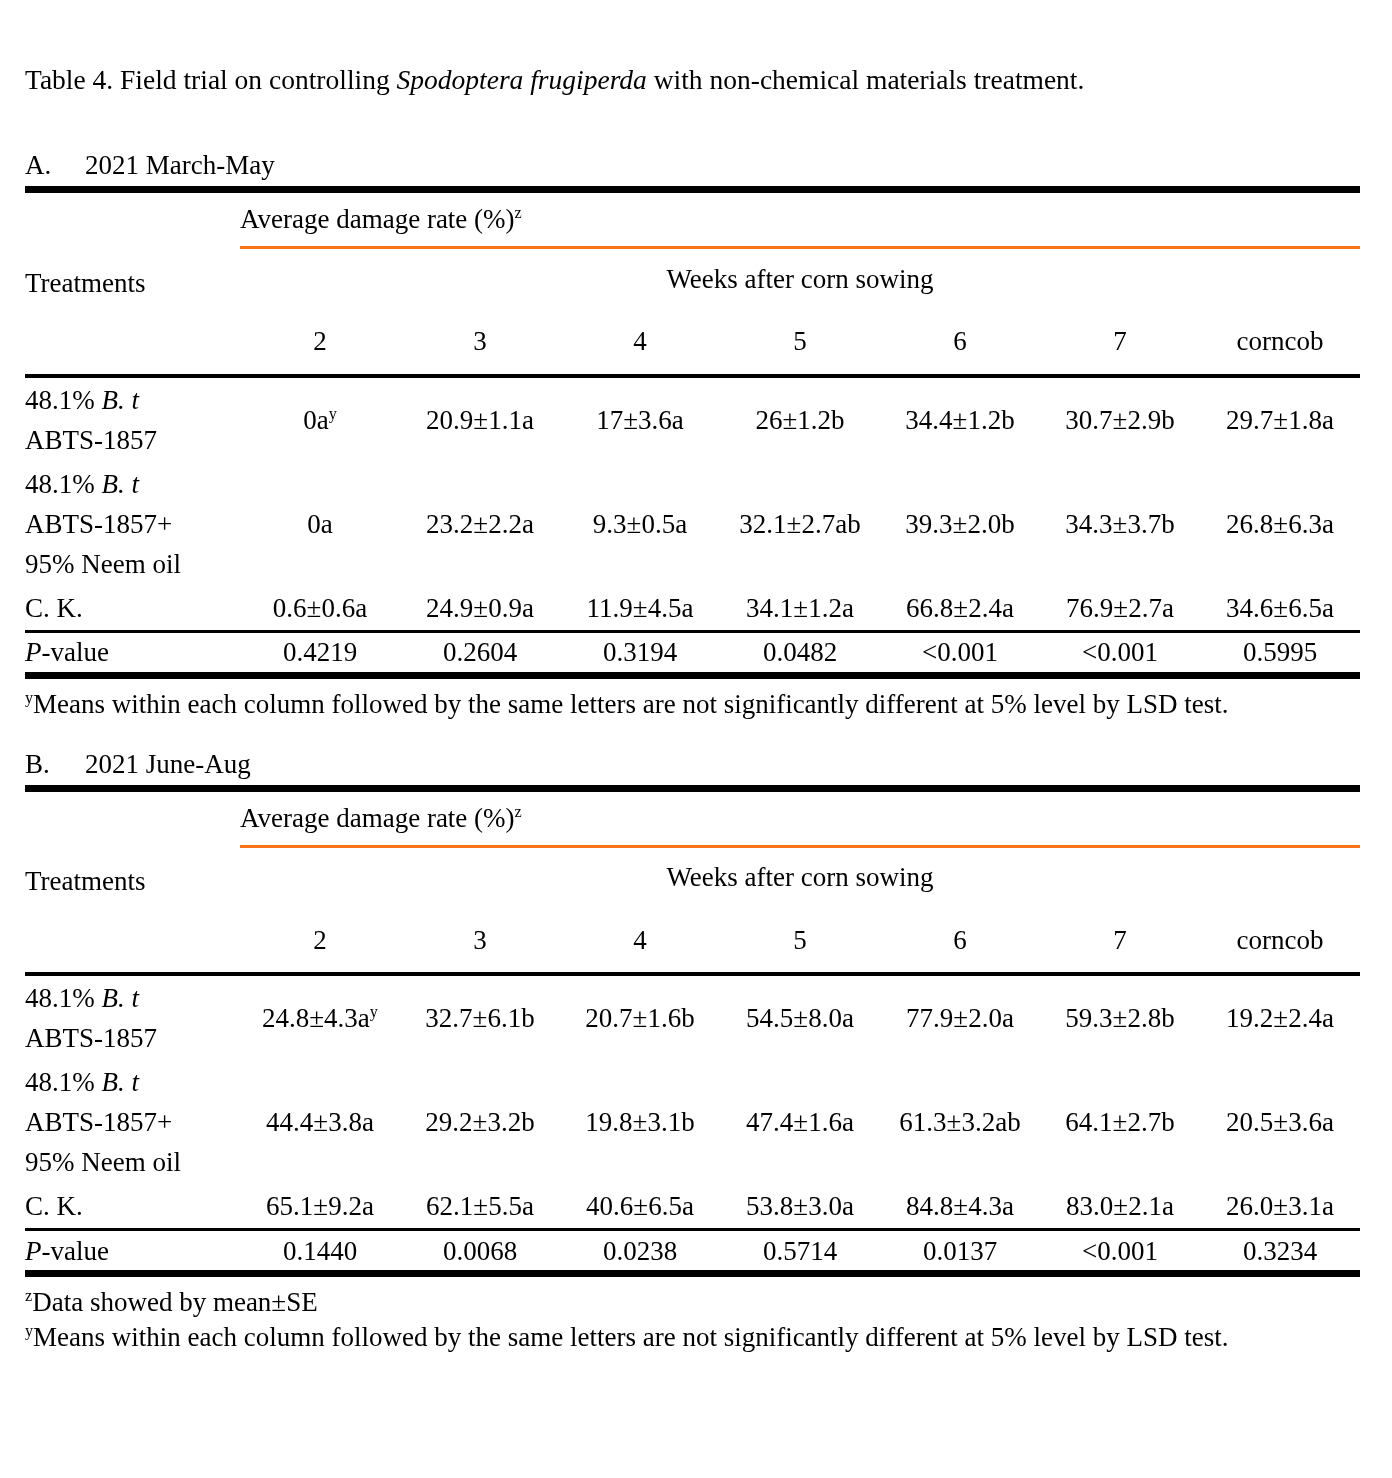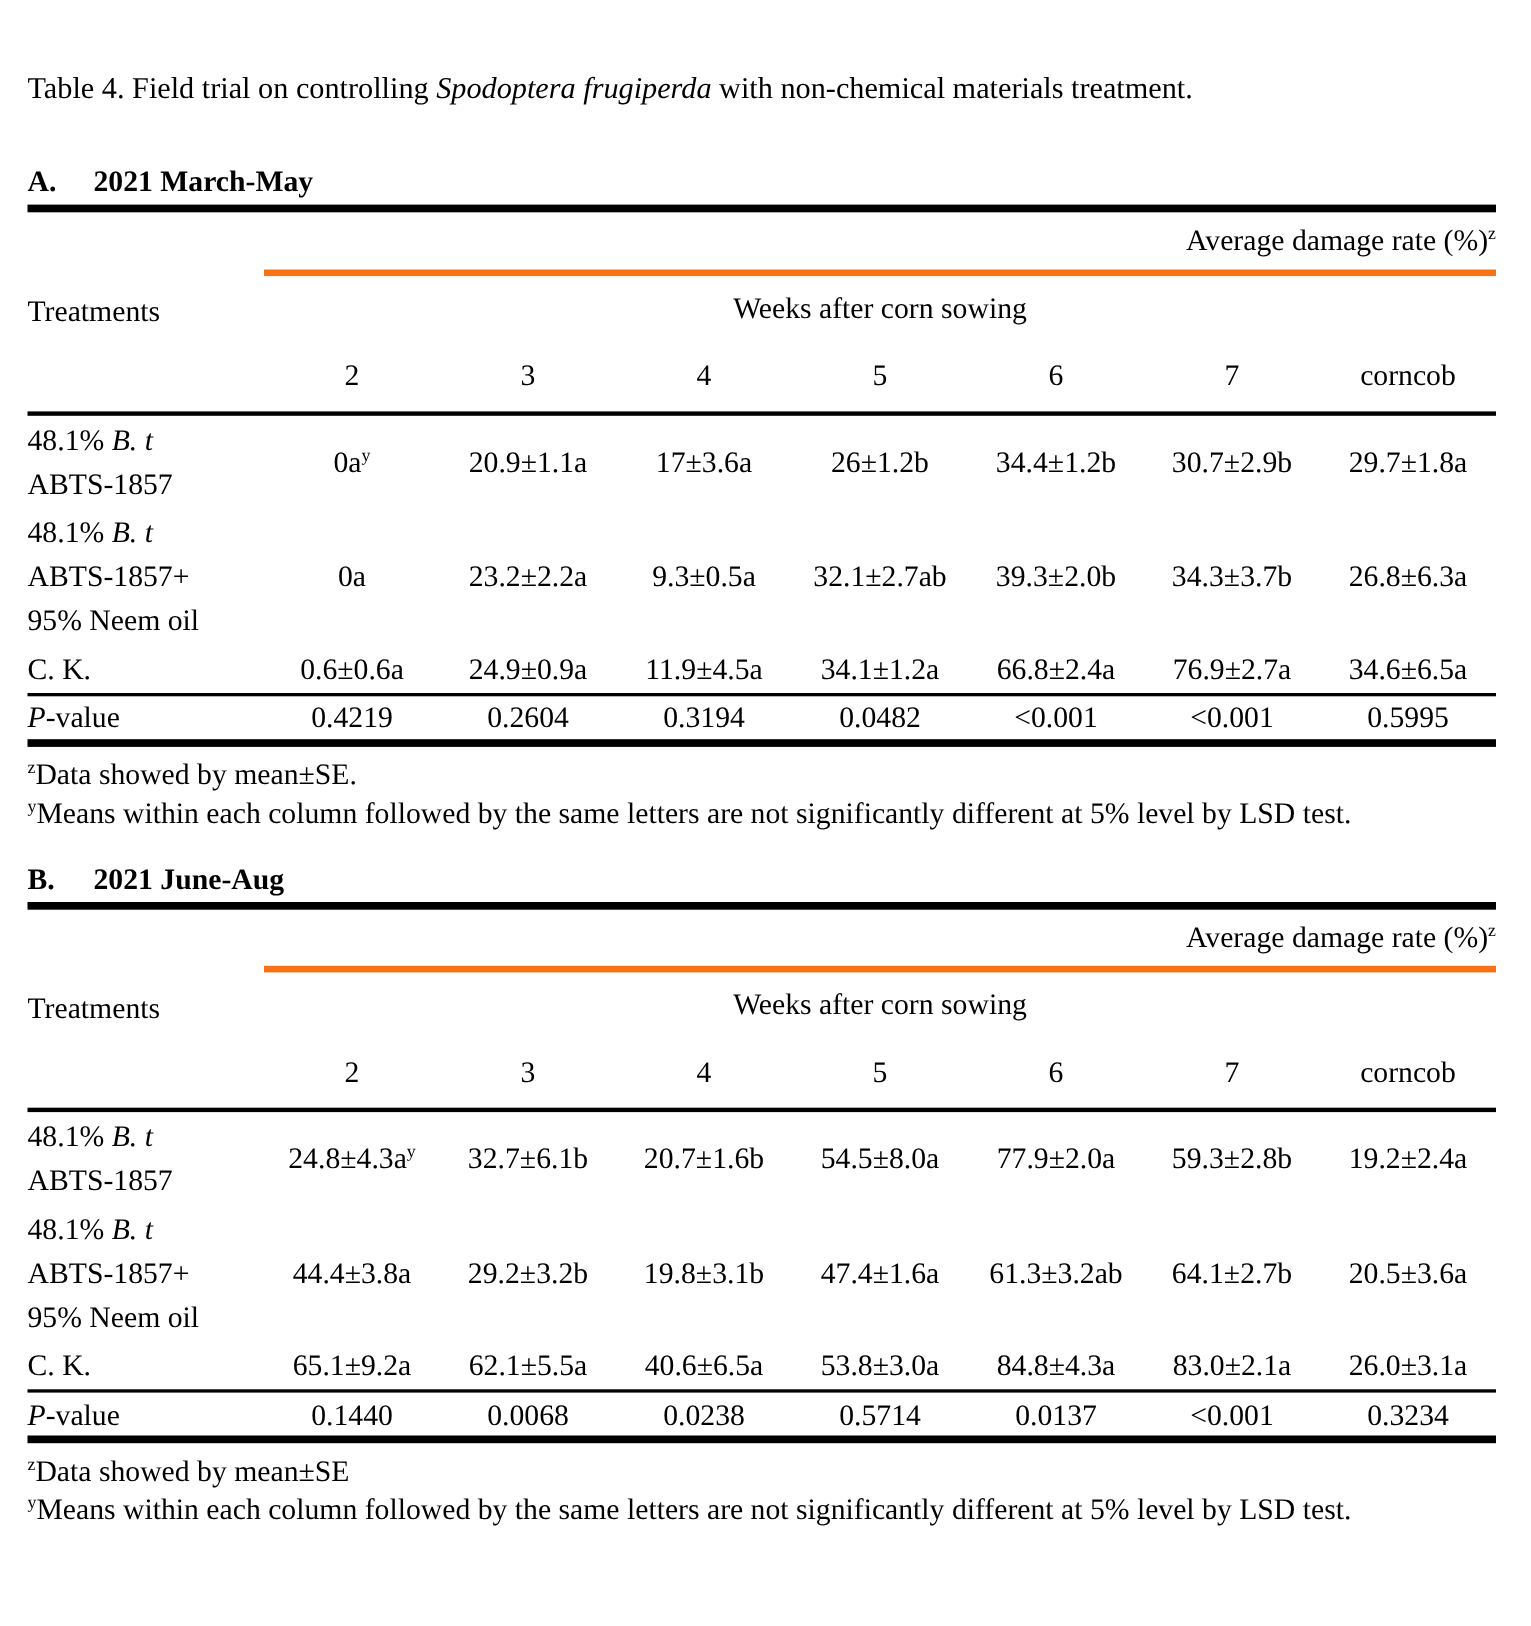--- a/index.html
+++ b/index.html
@@ -21,43 +21,42 @@
     font-size: 27.5px;
     line-height: 36px;
     margin-top: 40px;
   }
   .section { margin-top: 0; }
   .section-a { margin-top: 50px; }
   .section-b { margin-top: 25px; }
   .section-heading {
     line-height: 34px;
     margin-bottom: 4px;
-    font-weight: bold;
   }
   .sec-label {
     display: inline-block;
     min-width: 60px;
   }
   table.data-table {
     width: 1335px;
     table-layout: fixed;
     border-collapse: collapse;
     border-top: 7px solid #000;
     border-bottom: 7px solid #000;
   }
   table.data-table th, table.data-table td {
     font-weight: normal;
     vertical-align: middle;
   }
   col.c-treat { width: 215px; }
   col.c-val { width: 160px; }
   th.adr-cell {
     height: 58px;
-    text-align: right;
-    border-bottom: 6px solid #f97316;
+    text-align: left;
+    border-bottom: 3px solid #f97316;
   }
   th.treat-head {
     text-align: left;
     vertical-align: middle;
     border-bottom: 4px solid #000;
   }
   tr.r-weeks th { height: 62px; text-align: center; }
   tr.r-cols th {
     height: 66px;
     text-align: center;
@@ -167,21 +166,20 @@
             <td class="val-cell"><span>0.3194</span></td>
             <td class="val-cell"><span>0.0482</span></td>
             <td class="val-cell"><span>&lt;0.001</span></td>
             <td class="val-cell"><span>&lt;0.001</span></td>
             <td class="val-cell"><span>0.5995</span></td>
           </tr>
         </tbody>
     </table>
 
     <div class="footnotes">
-      <div class="footnote"><sup>z</sup><span>Data showed by mean±SE.</span></div>
       <div class="footnote"><sup>y</sup><span>Means within each column followed by the same letters are not significantly different at 5% level by LSD test.</span></div>
     </div>
   </div>
 
   <div class="section section-b">
     <div class="section-heading"><span class="sec-label">B.</span><span>2021 June-Aug</span></div>
 
     <table class="data-table">
       <colgroup>
         <col class="c-treat">

